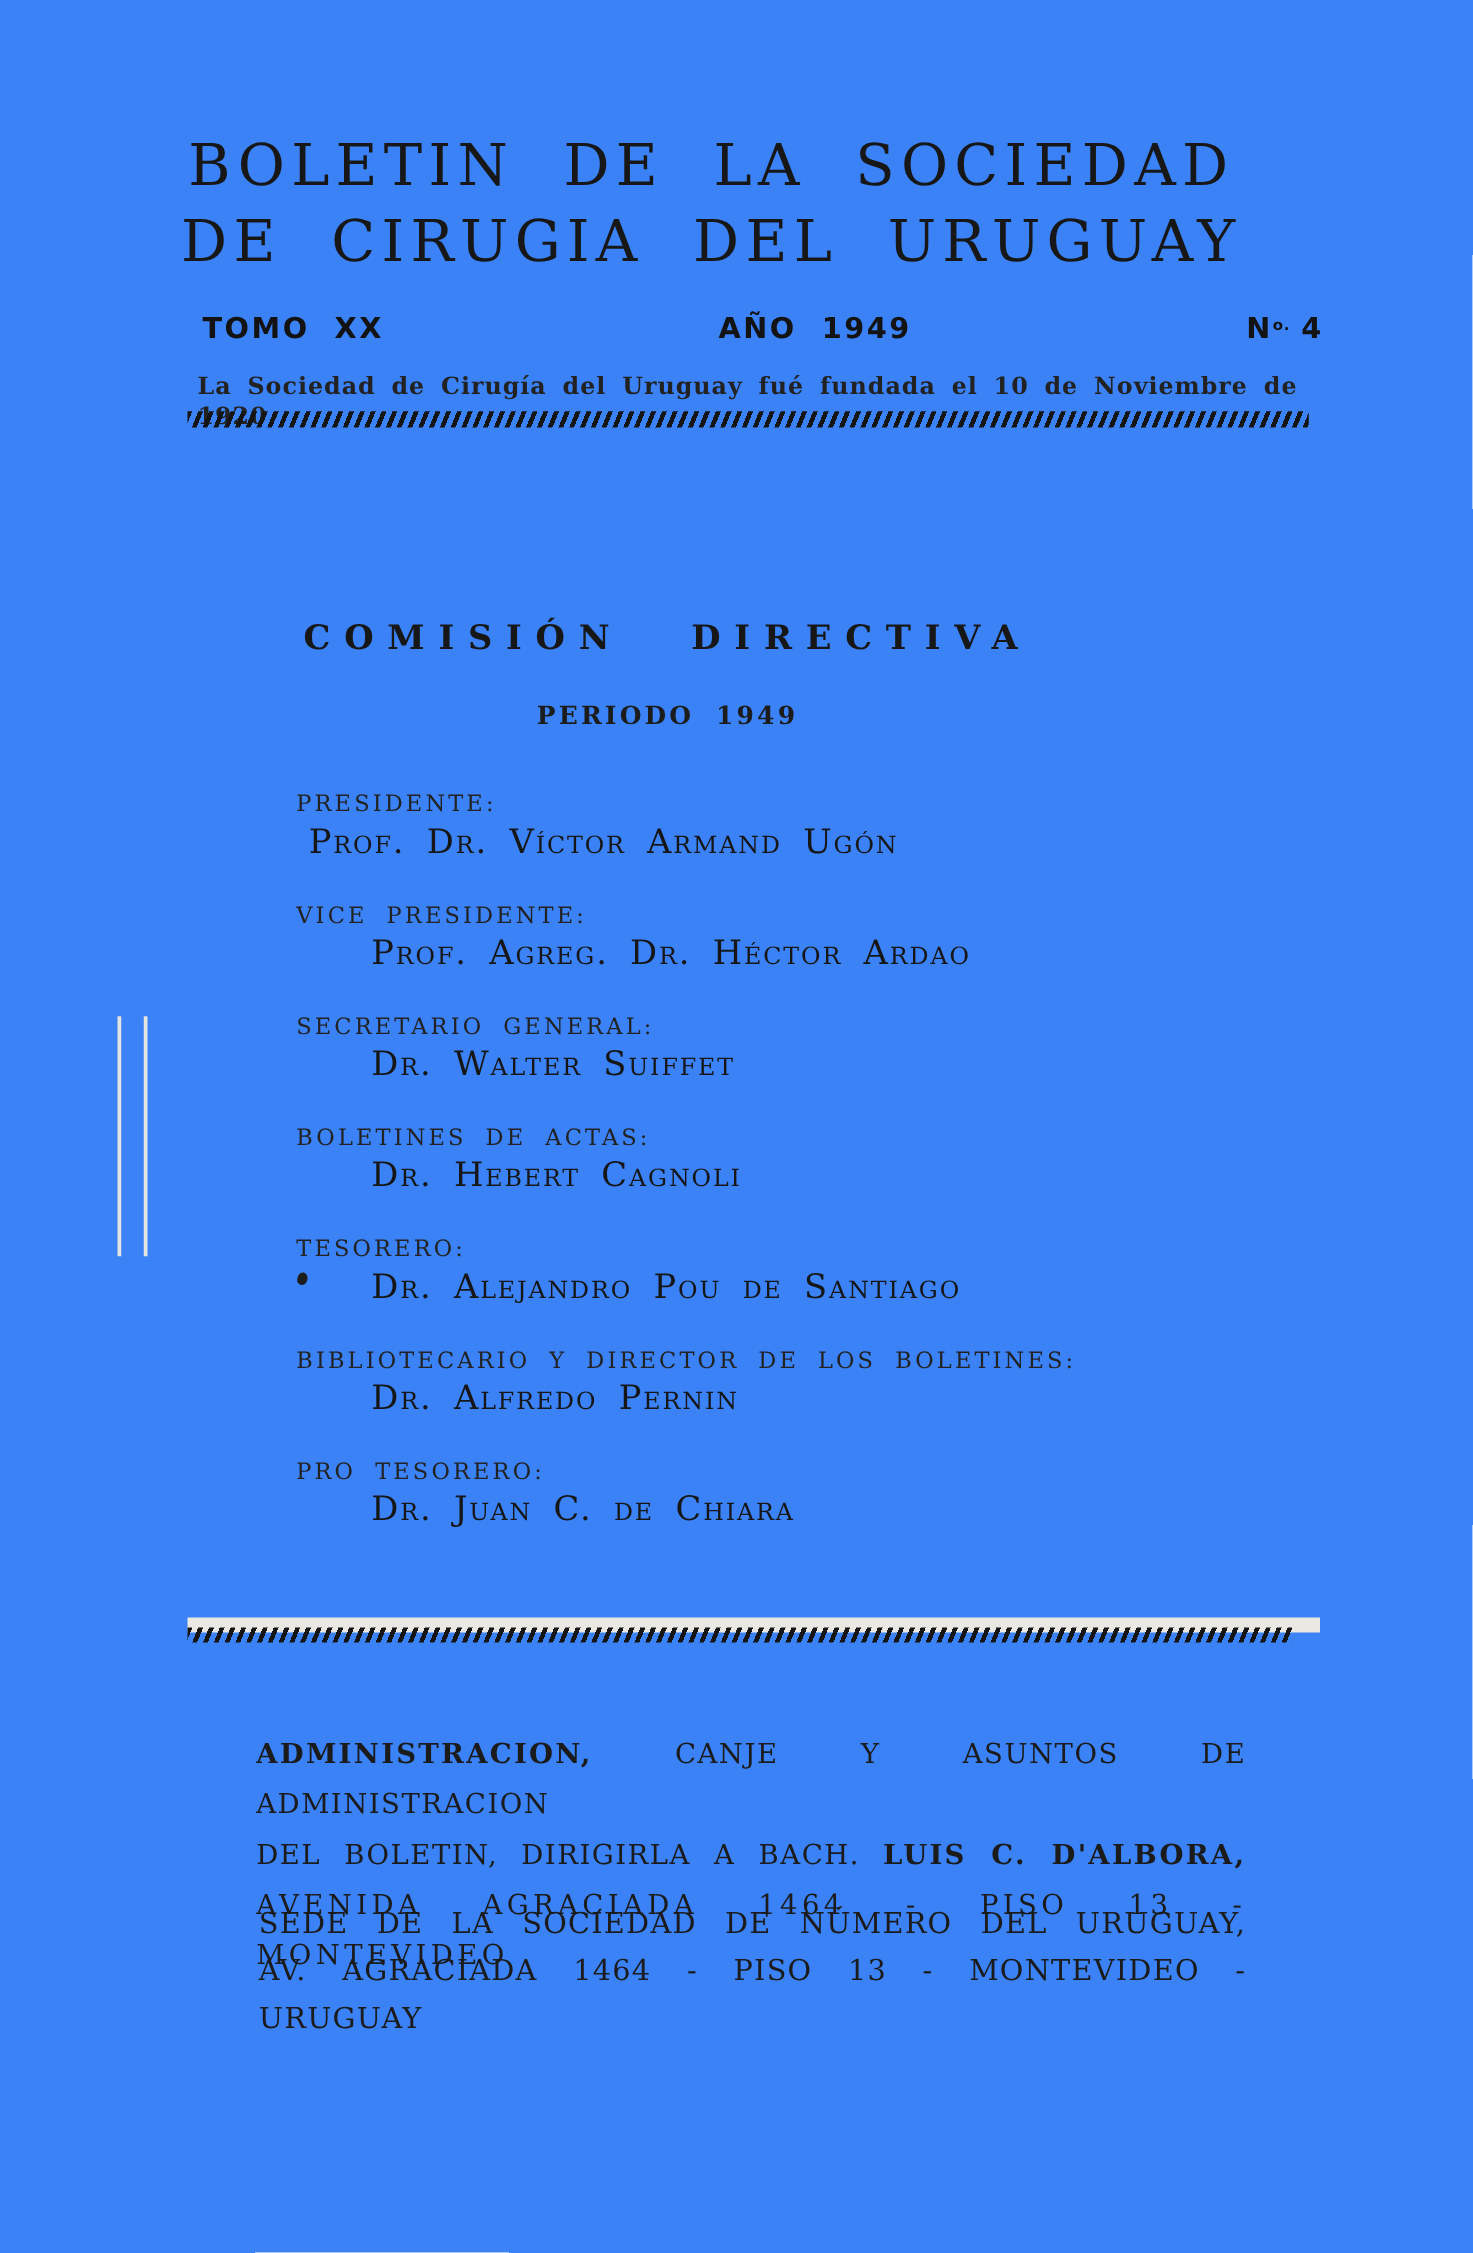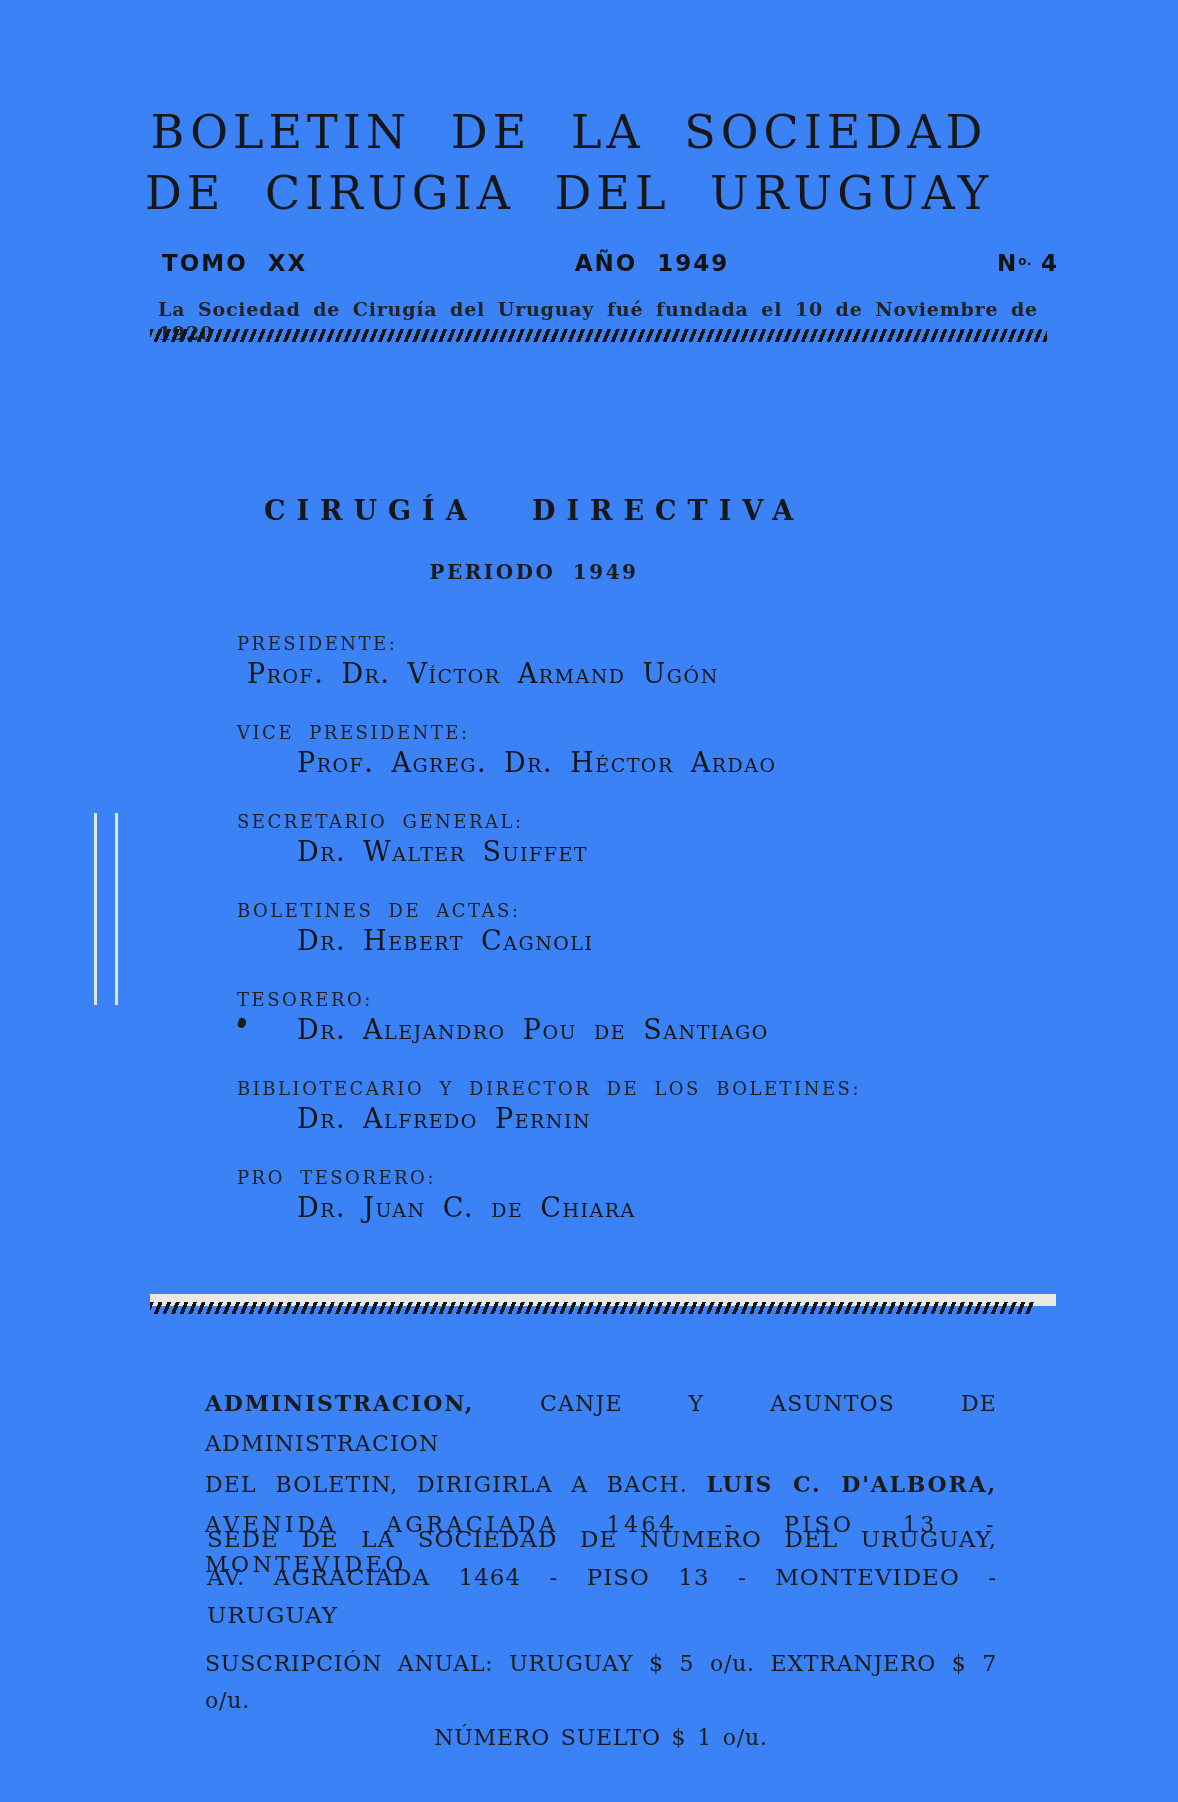--- a/index.html
+++ b/index.html
@@ -132,21 +132,21 @@
   <div class="volume-row">
     <span>TOMO XX</span>
     <span>AÑO 1949</span>
     <span class="issue"><span>N</span><span class="ord">o.</span><span class="num">4</span></span>
   </div>
 
   <div class="founding">La Sociedad de Cirugía del Uruguay fué fundada el 10 de Noviembre de 1920</div>
 
   <div class="rule rule1"></div>
 
-  <div class="committee-heading">CIRUGÍA DIRECTIVA</div>
+  <div class="committee-heading">COMISIÓN DIRECTIVA</div>
   <div class="committee-period">PERIODO 1949</div>
 
   <div class="members">
     <div class="member indent-small">
       <div class="role">PRESIDENTE:</div>
       <div class="name">Prof. Dr. Víctor Armand Ugón</div>
     </div>
     <div class="member indent-large">
       <div class="role">VICE PRESIDENTE:</div>
       <div class="name">Prof. Agreg. Dr. Héctor Ardao</div>
@@ -180,18 +180,14 @@
     <div class="jline"><span class="b">ADMINISTRACION,</span><span> CANJE Y ASUNTOS DE ADMINISTRACION</span></div>
     <div class="jline"><span>DEL BOLETIN, DIRIGIRLA A BACH. </span><span class="b">LUIS C. D'ALBORA,</span></div>
     <div class="jline addr">AVENIDA AGRACIADA 1464 - PISO 13 - MONTEVIDEO</div>
   </div>
 
   <div class="sede">
     <div class="jline">SEDE DE LA SOCIEDAD DE NÚMERO DEL URUGUAY,</div>
     <div class="jline">AV. AGRACIADA 1464 - PISO 13 - MONTEVIDEO - URUGUAY</div>
   </div>
 
-  <div class="subscription">
-    <div class="jline">SUSCRIPCIÓN ANUAL: URUGUAY $ 5 o/u. EXTRANJERO $ 7 o/u.</div>
-    <div class="center">NÚMERO SUELTO $ 1 o/u.</div>
-  </div>
 
 </div>
 
 </body></html>

